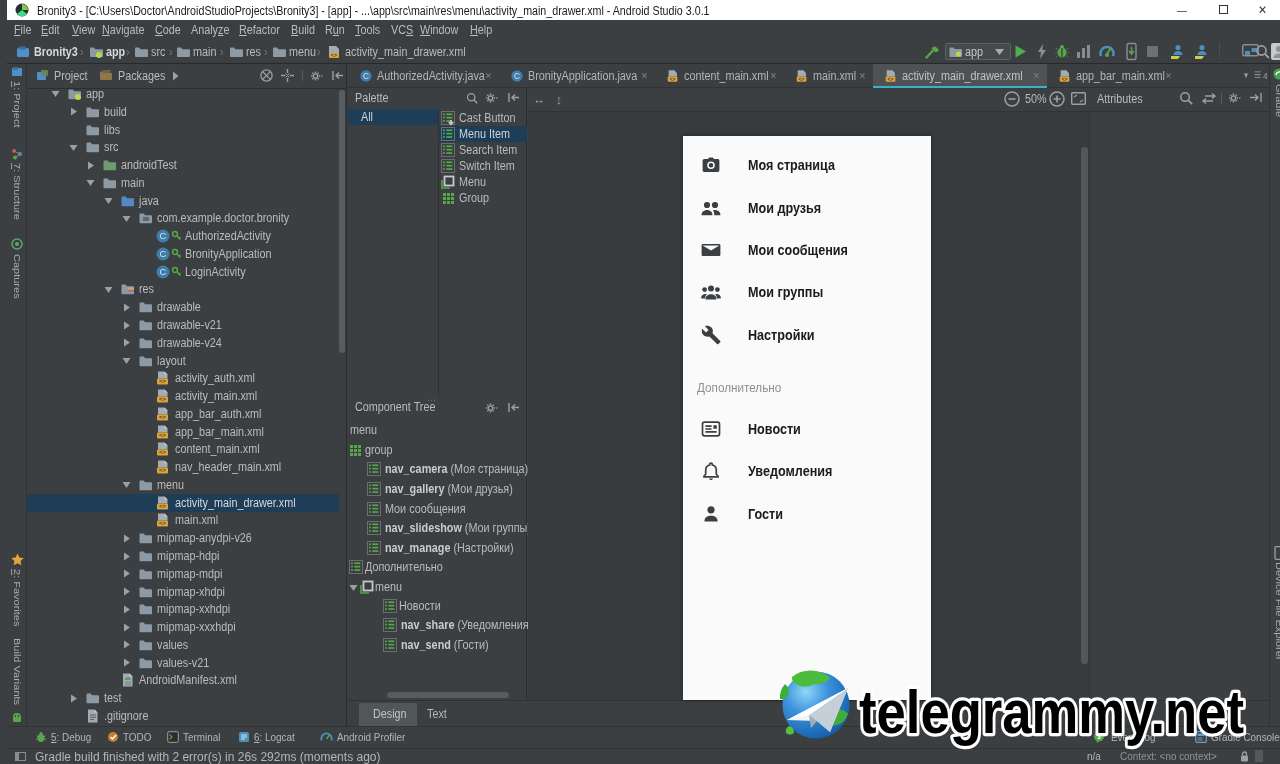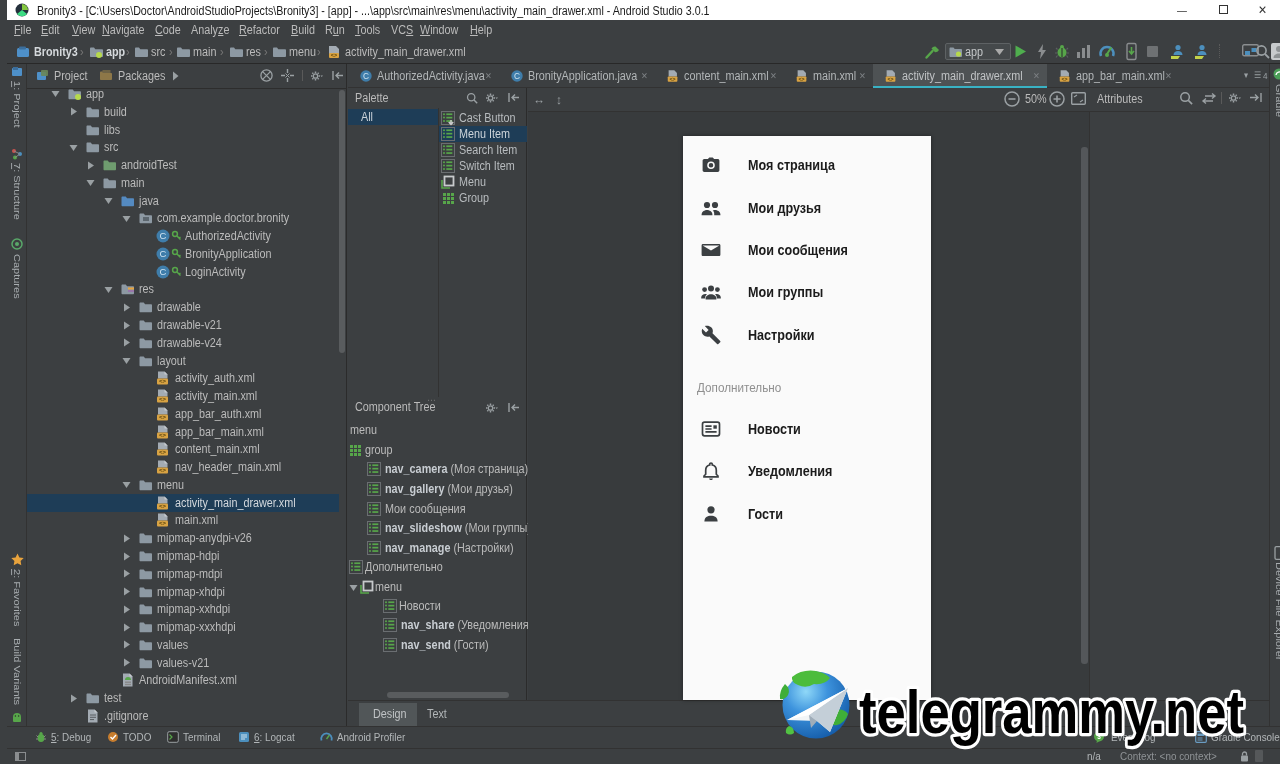--- a/index.html
+++ b/index.html
@@ -907,20 +907,21 @@
     </svg>
 <div class="t" style="left:1104px;top:731px;font-size:11px;font-weight:400;color:#b2b6b8;">Event Log</div>
 <svg style="left:1188px;top:731px" width="12" height="12" viewBox="0 0 12 12">
       <rect x="0.7" y="0.7" width="10.6" height="10.6" rx="1" fill="none" stroke="#6a9cc2" stroke-width="1.2"></rect>
       <rect x="2.5" y="2.5" width="7" height="2.5" fill="#6a9cc2"></rect>
       <path d="M2.5 7 h5 M2.5 9 h5" stroke="#6a9cc2" stroke-width="1"></path>
     </svg>
 <div class="t" style="left:1204px;top:731px;font-size:11px;font-weight:400;color:#b2b6b8;">Gradle Console</div>
 <div class="abs" style="left:8px;top:752px;width:11px;height:9px;border:1px solid #8a8d8f;"></div>
     <div class="abs" style="left:8px;top:752px;width:4px;height:9px;background:#8a8d8f;"></div>
+<div class="t t3" style="left:28px;top:750px;font-size:12px;color:#b2b6b8;">Gradle build finished with 2 error(s) in 26s 292ms (moments ago)</div>
 <div class="t" style="left:1080px;top:750px;font-size:11px;font-weight:400;color:#b2b6b8;">n/a</div>
 <div class="t" style="left:1113px;top:750px;font-size:11px;font-weight:400;color:#8f9396;">Context: &lt;no context&gt;</div>
 <svg style="left:1233px;top:751px" width="9" height="11" viewBox="0 0 9 11">
       <rect x="1" y="4.5" width="7" height="6" rx="1" fill="#9aa0a3"></rect>
       <path d="M2.5 4.5 V3 a2 2 0 0 1 4 0 v1.5" fill="none" stroke="#9aa0a3" stroke-width="1.3"></path>
     </svg>
 <div class="abs" style="left:1248px;top:750px;width:8px;height:12px;background:#55585a;border-radius:1px;"></div>
 <div class="abs" style="left:0px;top:64px;width:20px;height:662px;background:#3c3f41;border-right:1px solid #323232;"></div>
 <div class="abs" style="left:1262px;top:64px;width:18px;height:662px;background:#3c3f41;border-left:1px solid #323232;"></div>
 <svg style="left:4px;top:66px" width="12" height="12" viewBox="0 0 12 12">

